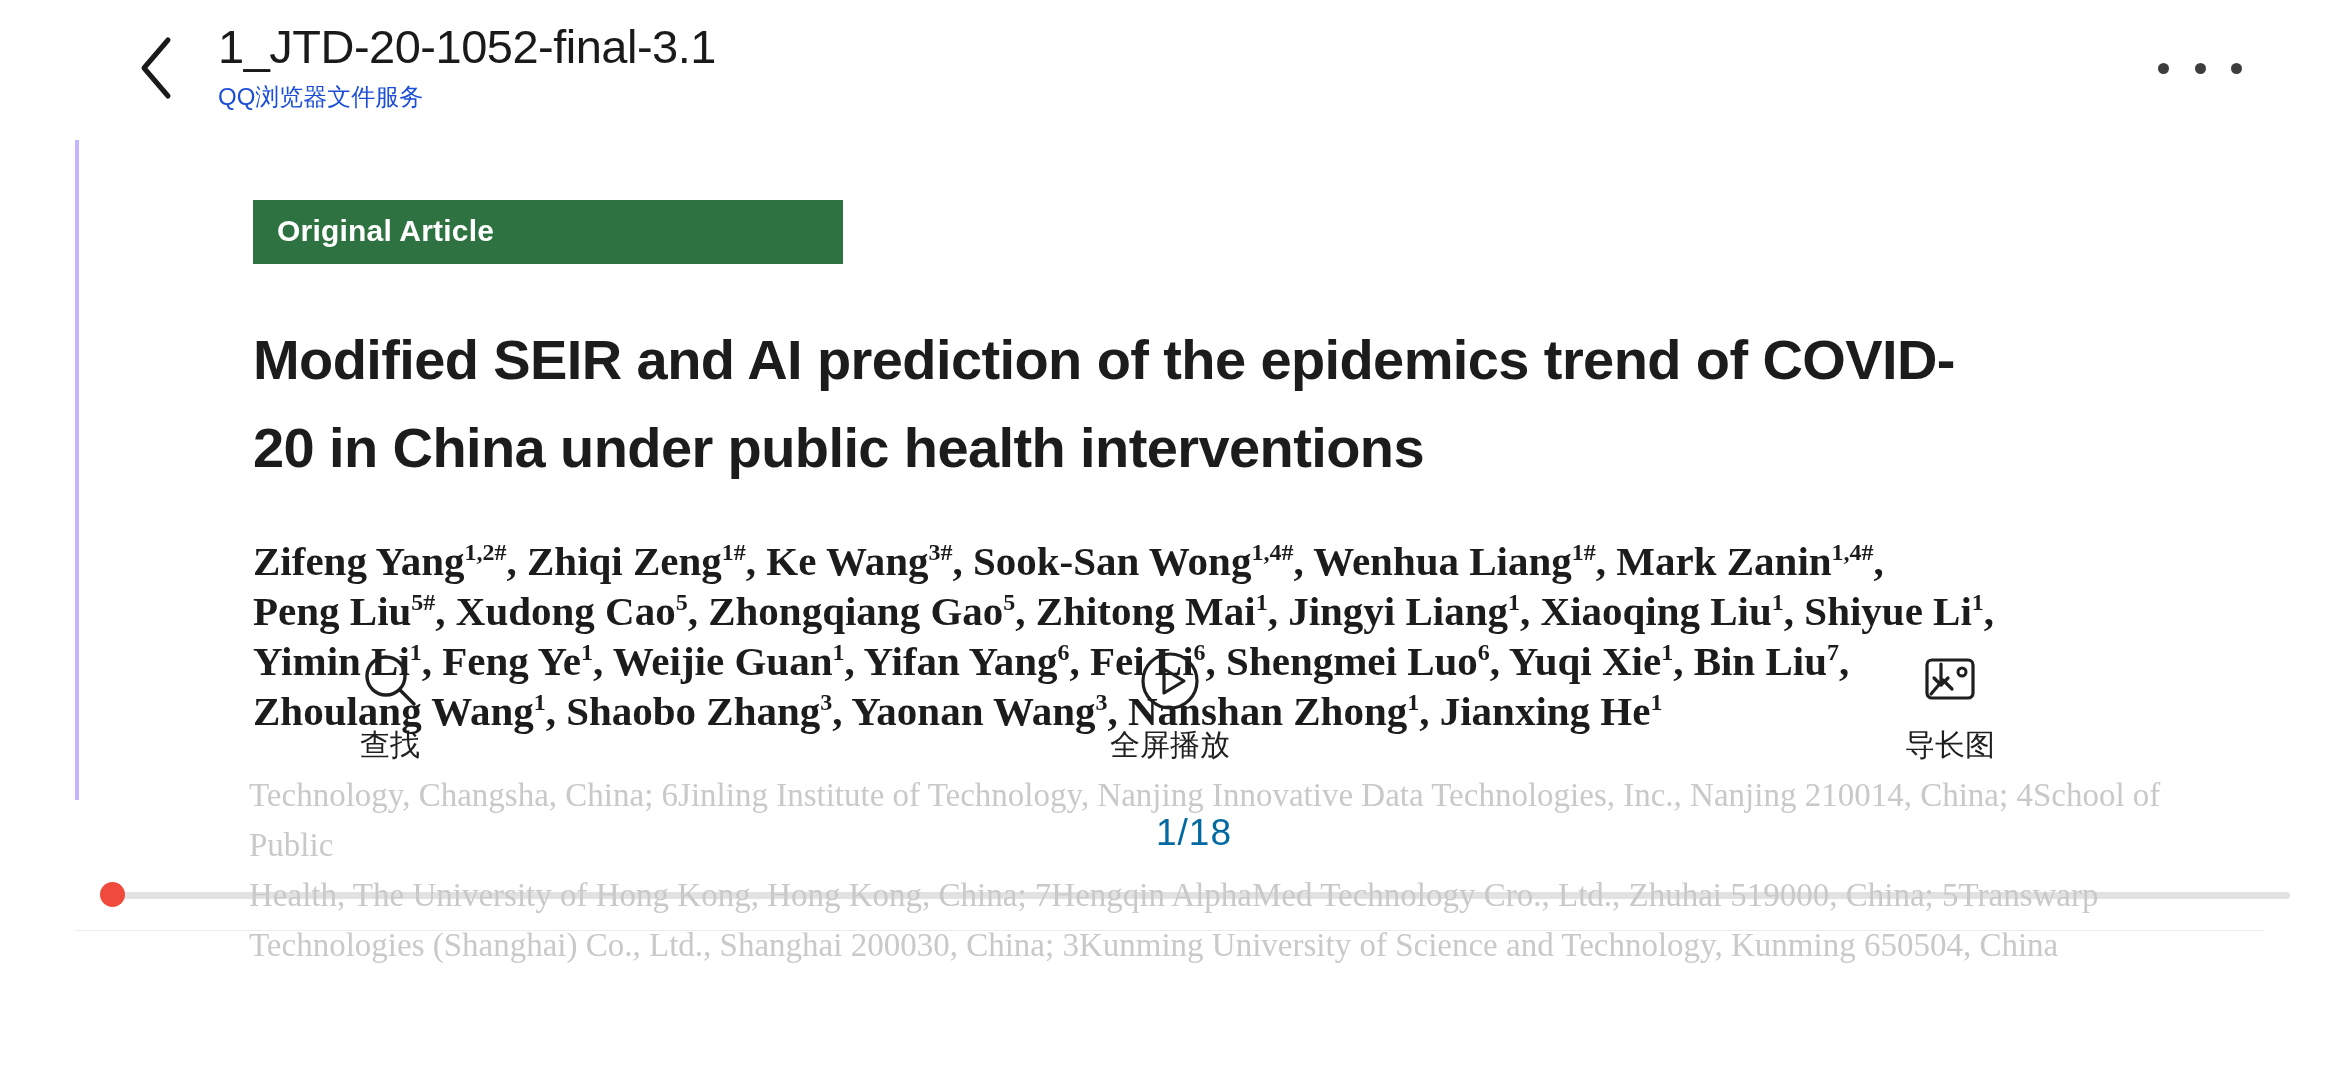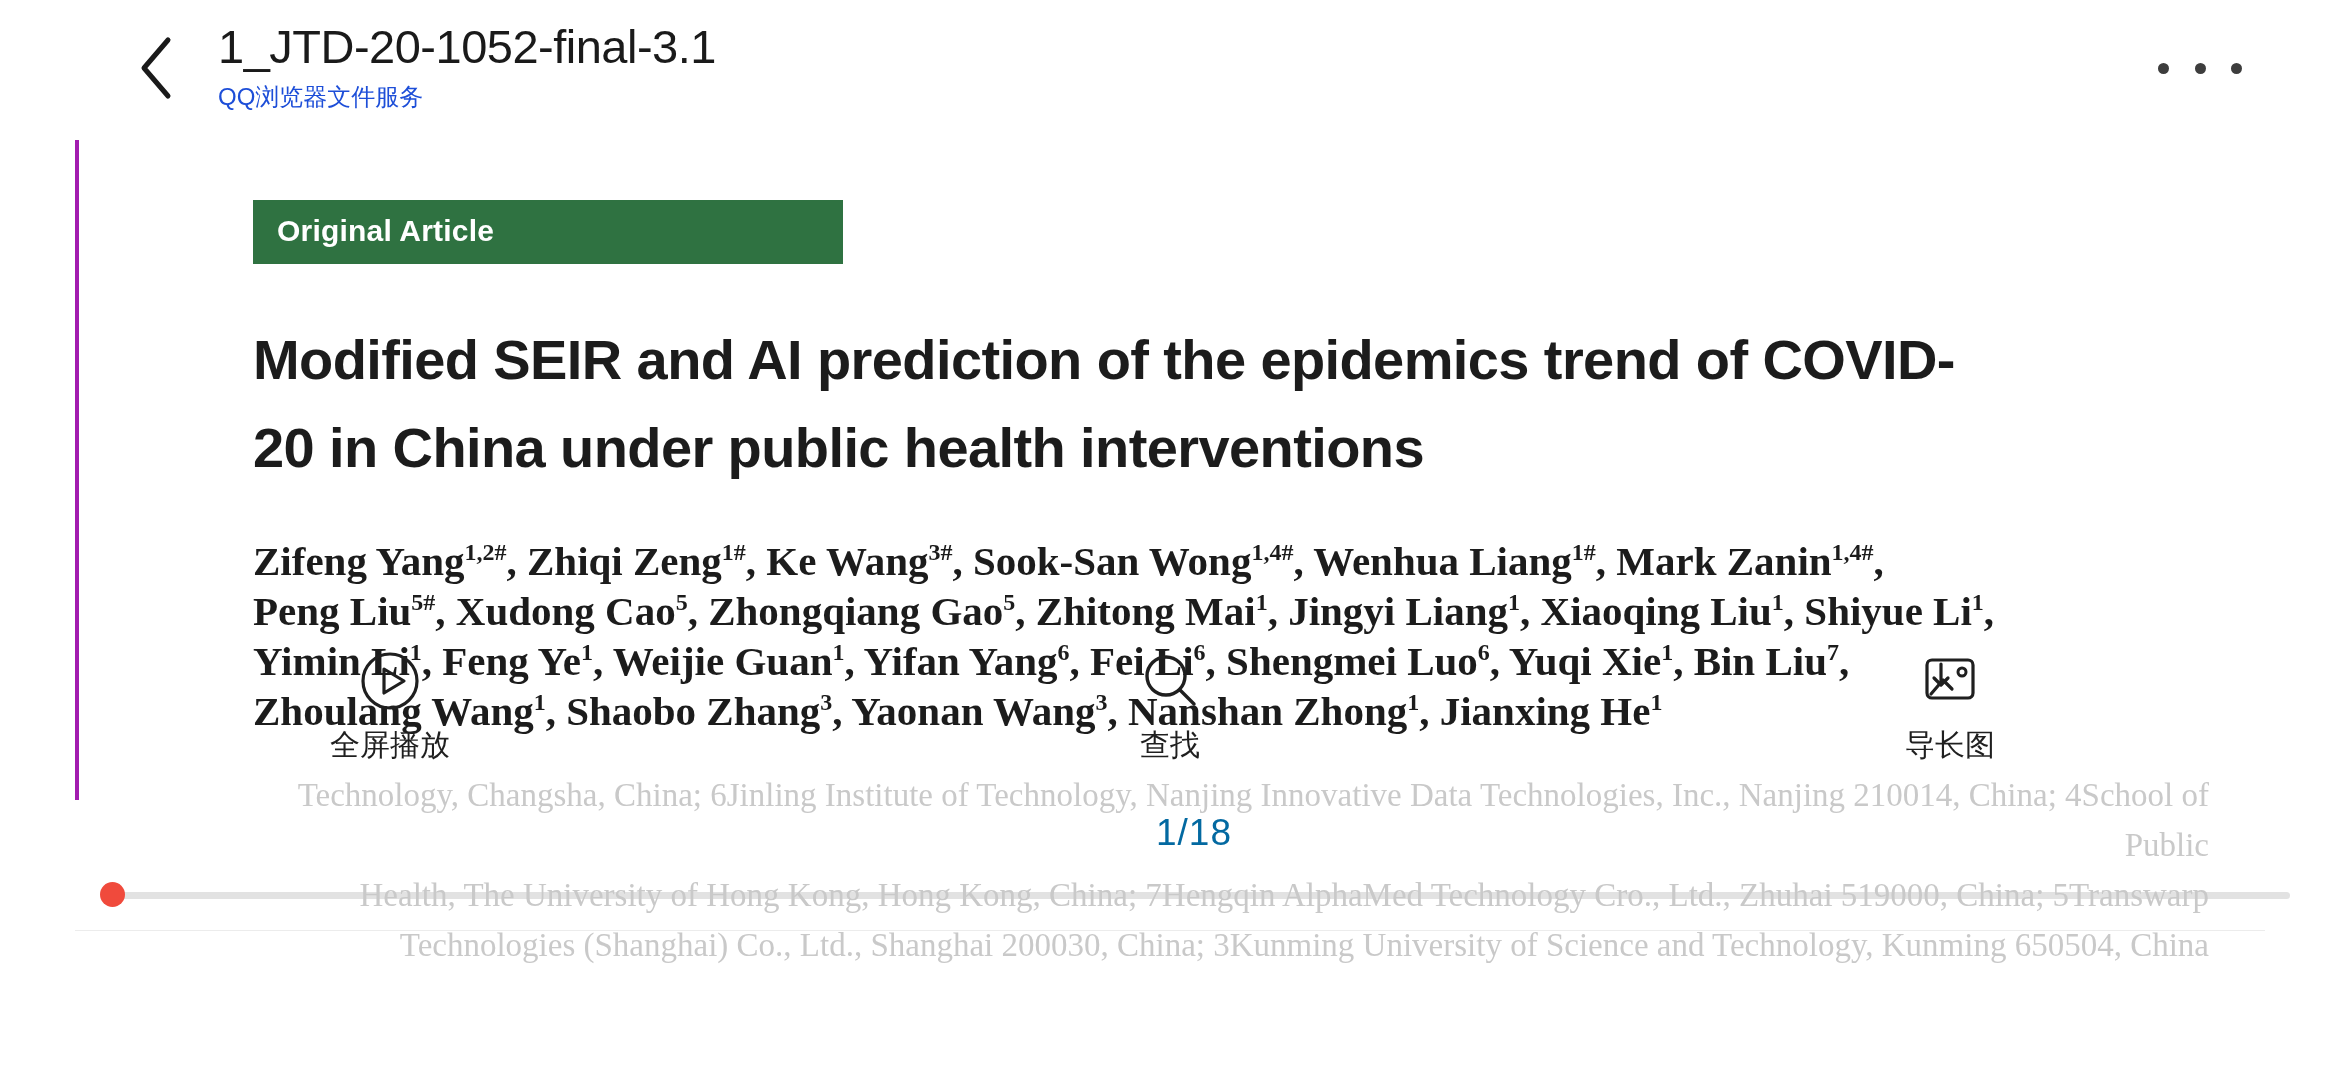--- a/index.html
+++ b/index.html
@@ -92,21 +92,21 @@
     overflow: hidden;
     background: #ffffff;
   }
   .page {
     position: absolute;
     top: 0;
     left: 75px;
     width: 2190px;
     min-height: 660px;
     background: #ffffff;
-    border-left: 4px solid #a21caf;
+    border-left: 4px solid #c4b5fd;
     box-sizing: border-box;
   }
   .page-inner {
     padding: 60px 0 0 174px;
   }
   .badge {
     display: inline-block;
     background: #2f7241;
     color: #ffffff;
     font-size: 30px;
@@ -147,21 +147,20 @@
   .page-faded {
     position: absolute;
     top: 770px;
     left: 249px;
     width: 1960px;
     font-family: "Liberation Serif", serif;
     font-size: 33px;
     line-height: 50px;
     color: #c9c9c9;
     z-index: 1;
-    text-align: right;
   }
 
   
   .page-indicator {
     position: absolute;
     top: 812px;
     left: 0;
     width: 2340px;
     text-align: center;
     font-size: 37px;
@@ -295,35 +294,35 @@
     <div class="progress-knob"></div>
   </div>
 
   <div class="toolbar-divider"></div>
 
   <div class="toolbar">
 
     <div class="tool">
       <div class="tool-icon">
         <svg width="62" height="62" viewBox="0 0 62 62" aria-hidden="true">
+          <circle cx="27" cy="26" r="19" fill="none" stroke="#1f1f1f" stroke-width="3.4"></circle>
+          <line x1="41" y1="40" x2="55" y2="54" stroke="#1f1f1f" stroke-width="3.4" stroke-linecap="round"></line>
+        </svg>
+      </div>
+      <div class="tool-label">查找</div>
+    </div>
+
+    <div class="tool">
+      <div class="tool-icon">
+        <svg width="62" height="62" viewBox="0 0 62 62" aria-hidden="true">
           <circle cx="31" cy="31" r="27" fill="none" stroke="#1f1f1f" stroke-width="3.2"></circle>
           <polygon points="25,19 45,31 25,43" fill="none" stroke="#1f1f1f" stroke-width="3.2" stroke-linejoin="round"></polygon>
         </svg>
       </div>
       <div class="tool-label">全屏播放</div>
-    </div>
-
-    <div class="tool">
-      <div class="tool-icon">
-        <svg width="62" height="62" viewBox="0 0 62 62" aria-hidden="true">
-          <circle cx="27" cy="26" r="19" fill="none" stroke="#1f1f1f" stroke-width="3.4"></circle>
-          <line x1="41" y1="40" x2="55" y2="54" stroke="#1f1f1f" stroke-width="3.4" stroke-linecap="round"></line>
-        </svg>
-      </div>
-      <div class="tool-label">查找</div>
     </div>
 
     <div class="tool">
       <div class="tool-icon">
         <svg width="62" height="62" viewBox="0 0 62 62" aria-hidden="true">
           <rect x="8" y="10" width="46" height="38" rx="5" ry="5" fill="none" stroke="#1f1f1f" stroke-width="3.2"></rect>
           <circle cx="43" cy="22" r="4" fill="none" stroke="#1f1f1f" stroke-width="3"></circle>
           <polyline points="12,44 24,30 33,39" fill="none" stroke="#1f1f1f" stroke-width="3.2" stroke-linecap="round" stroke-linejoin="round"></polyline>
           <line x1="22" y1="14" x2="22" y2="34" stroke="#1f1f1f" stroke-width="3.2" stroke-linecap="round"></line>
           <polyline points="15,28 22,35 29,28" fill="none" stroke="#1f1f1f" stroke-width="3.2" stroke-linecap="round" stroke-linejoin="round"></polyline>

